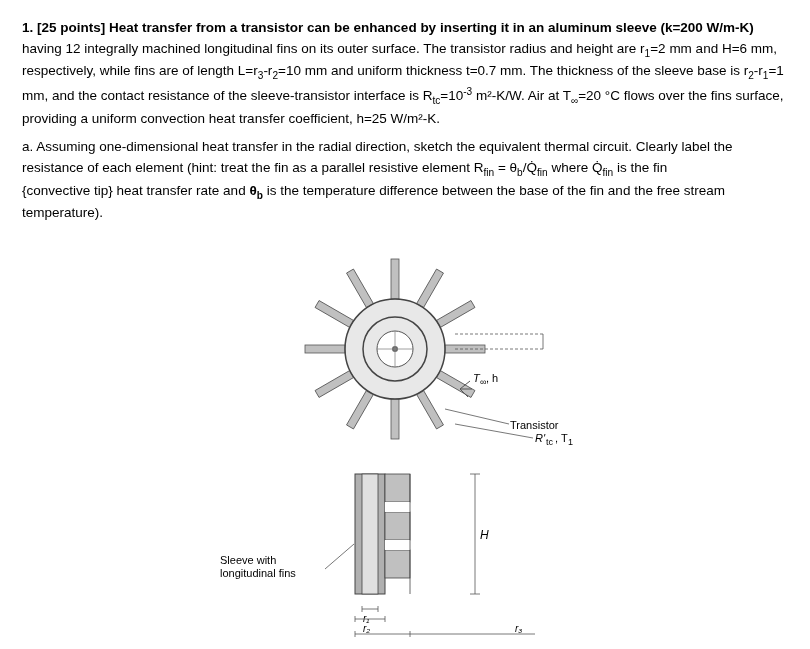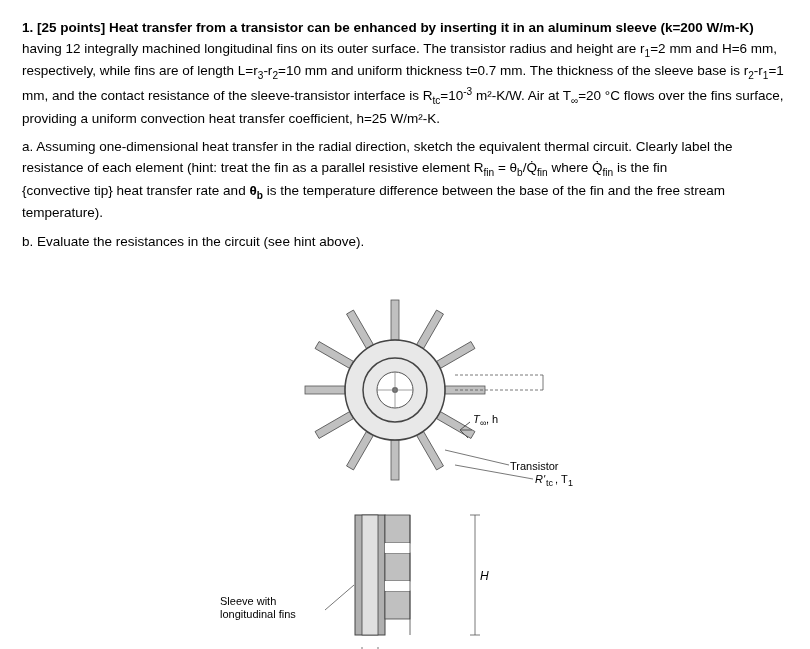--- a/index.html
+++ b/index.html
@@ -7,21 +7,21 @@
       background: #fff;
       font-family: Arial, sans-serif;
       font-size: 13.5px;
       color: #000;
       width: 810px;
       min-height: 649px;
       padding: 18px 22px 10px 22px;
     }
     .problem-text {
       line-height: 1.55;
-      margin-bottom: 22px;
+      margin-bottom: 10px;
     }
     .problem-text p {
       margin-bottom: 8px;
     }
     .bold { font-weight: bold; }
     .italic { }
     sup { font-size: 0.75em; vertical-align: super; }
     sub { font-size: 0.75em; vertical-align: sub; }
 
     
@@ -50,23 +50,20 @@
   </p>
 
   <p>
     a. Assuming one-dimensional heat transfer in the radial direction, sketch the equivalent thermal circuit.  Clearly label the
     resistance of each element (hint: treat the fin as a parallel resistive element R<sub><span class="italic">fin</span></sub>
     = θ<sub>b</sub>/Q̇<sub><span class="italic">fin</span></sub> <span style="font-style:normal;">where</span> Q̇<sub><span class="italic">fin</span></sub> is the fin<br>
     {convective tip} heat transfer rate and <span class="bold">θ</span><sub><span class="bold">b</span></sub> is the temperature difference between the base of the fin and the free stream
     temperature).
   </p>
 
-  <p>
-    b. Evaluate the resistances in the circuit (see hint above).
-  </p>
 
 </div>
 
 <div class="figures-wrapper">
 
   <div style="position:relative; display:inline-block;">
     <svg width="340" height="230">
 
       <g transform="translate(160, 115)">
 

